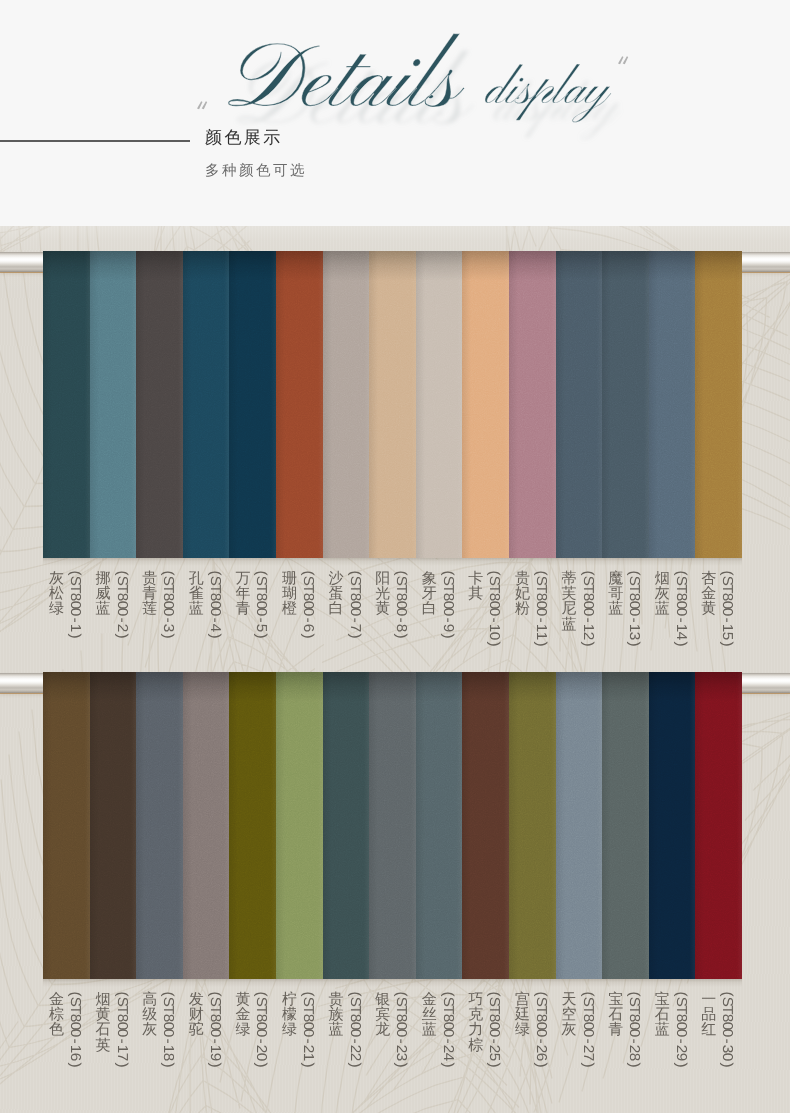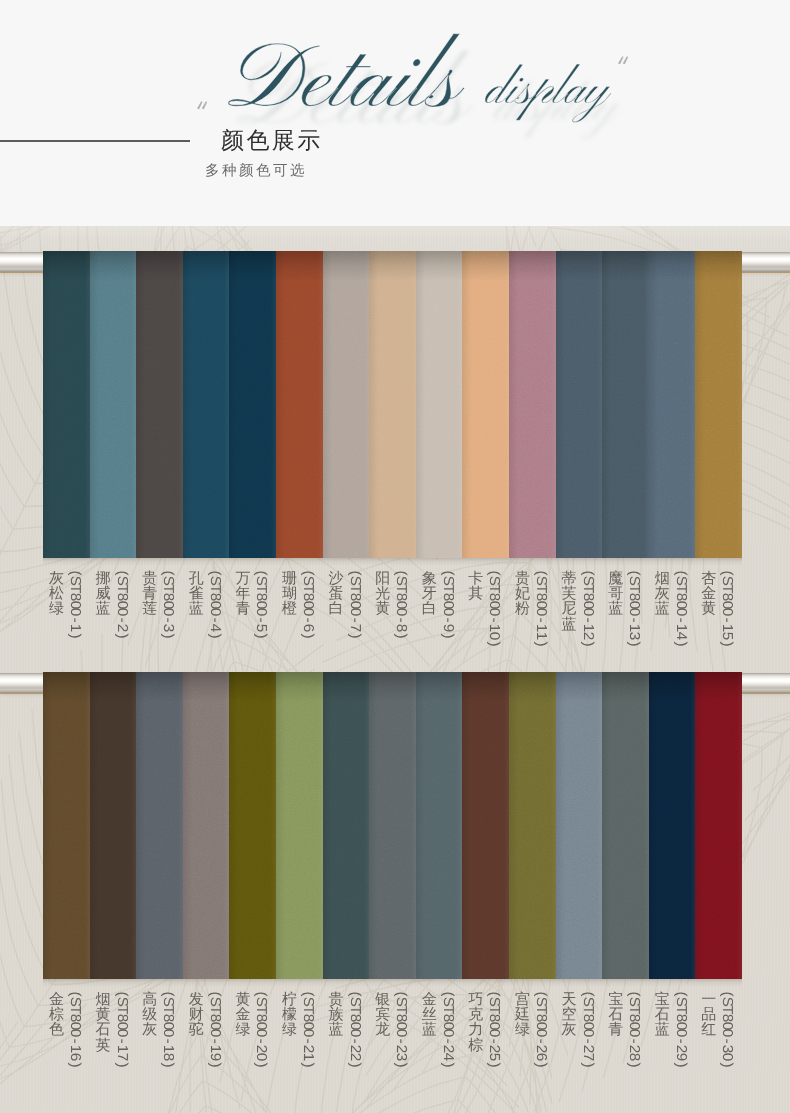--- a/index.html
+++ b/index.html
@@ -10,22 +10,22 @@
 #page{position:relative;width:790px;height:1113px;overflow:hidden;background:#f7f7f7}
 
 
 #header{position:absolute;left:0;top:0;width:790px;height:226px;background:#f7f7f7;overflow:hidden}
 #script-svg{position:absolute;left:0;top:0}
 .quote{position:absolute;width:14px;height:12px;overflow:visible}
 #quote-left{left:196px;top:101px}
 #quote-right{left:617px;top:56px}
 .quote .qs{fill:#b2b2b2}
 #rule{position:absolute;left:0;top:140.2px;width:190px;height:1.6px;background:#5c5c5c}
-#heading{position:absolute;left:221px;top:129px;font-family:"Liberation Serif",serif;
- font-size:23px;letter-spacing:2.4px;color:#2e2e2e;line-height:1.05;white-space:nowrap}
+#heading{position:absolute;left:205px;top:129px;font-family:"Liberation Serif",serif;
+ font-size:17px;letter-spacing:2.4px;color:#2e2e2e;line-height:1.05;white-space:nowrap}
 #subheading{position:absolute;left:205px;top:164px;font-family:"Liberation Serif",serif;
  font-size:14.5px;letter-spacing:2.5px;color:#6b6b6b;line-height:1.05;white-space:nowrap}
 
 
 #board{position:absolute;left:0;top:226px;width:790px;height:887px;overflow:hidden;
  background:#dcd8d0}
 #tex{position:absolute;left:0;top:0}
 #board-grain{position:absolute;left:0;top:0;width:790px;height:887px;
  background:repeating-linear-gradient(91.2deg,rgba(255,255,255,.26) 0 1px,rgba(0,0,0,0) 1px 3px);
  opacity:.30;pointer-events:none}

